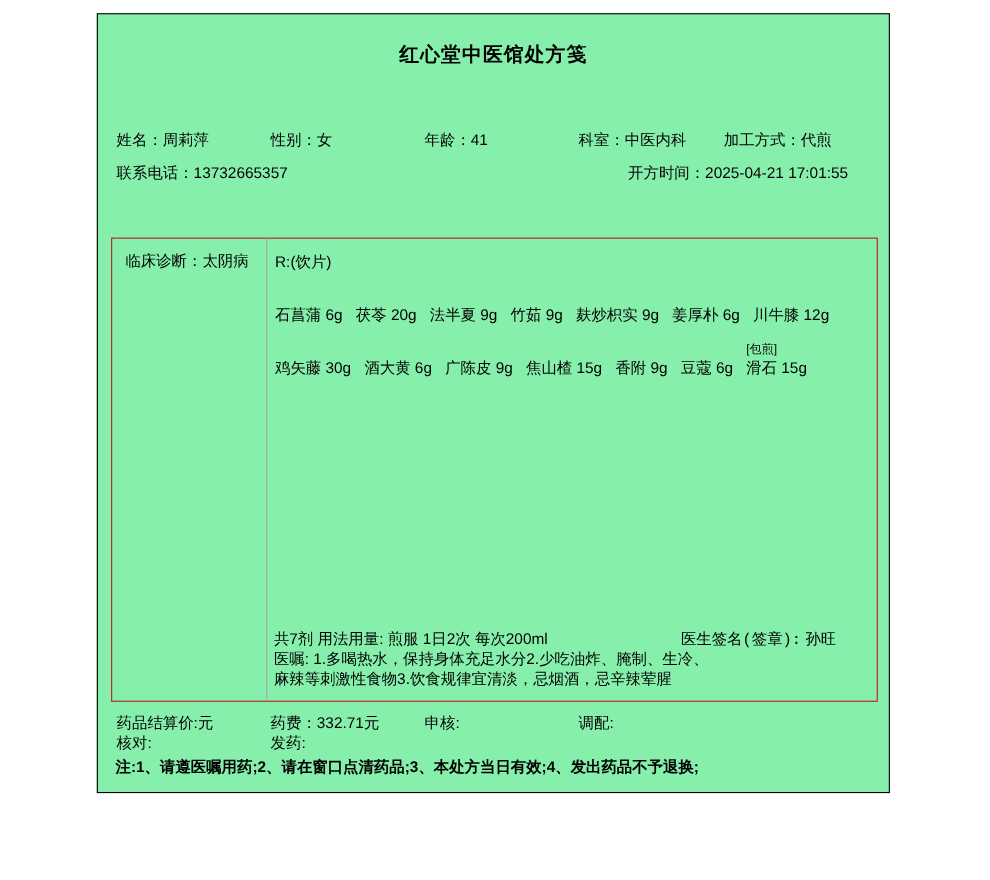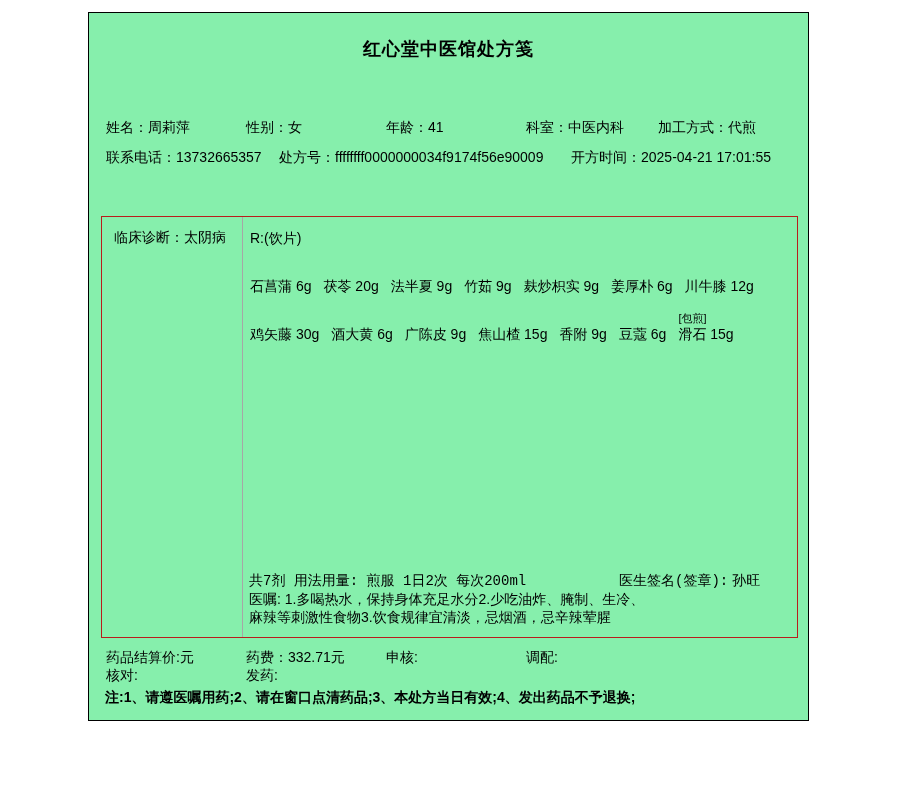--- a/index.html
+++ b/index.html
@@ -31,21 +31,21 @@
   }
   .diag { position: absolute; left: 12px; top: 12px; white-space: nowrap; }
   .divider { position: absolute; left: 140px; top: 0; bottom: 0; width: 1px; background: #a6a6a6; }
   .rxcontent { position: absolute; left: 141px; top: 0; right: 0; bottom: 0; padding: 13px 0 0 7px; }
   .rx-header { line-height: 17px; }
   .herb-list { margin-top: 15px; }
   .herb-row { margin-bottom: 15px; white-space: nowrap; }
   .herb-item { display: inline-block; vertical-align: bottom; margin-right: 12px; }
   .herb-note { display: block; height: 16px; line-height: 16px; font-size: 11px; }
   .herb-text { display: block; font-size: 14px; line-height: 17px; }
-  .usage { position: absolute; left: 147px; top: 355px; white-space: nowrap; font-family: Liberation Mono, monospace; }
+  .usage { position: absolute; left: 147px; top: 355px; white-space: nowrap; }
   .sign { position: absolute; left: 517px; top: 355px; white-space: nowrap; font-family: Liberation Mono, monospace; }
   .sign .vl { margin-left: 4px; }
   .advice { position: absolute; left: 147px; top: 373px; width: 405px; line-height: 18px; }
   
   .ft1 { top: 636px; }
   .ft2 { top: 654px; }
   .ft-notes { top: 676px; left: 16px; font-weight: bold; }
 </style>
 </head>
 <body>
@@ -54,21 +54,20 @@
 
   <div class="title">红心堂中医馆处方笺</div>
 
   <span class="abs r1 c1 info-field"><span class="lb">姓名：</span><span class="vl">周莉萍</span></span>
   <span class="abs r1 c2 info-field"><span class="lb">性别：</span><span class="vl">女</span></span>
   <span class="abs r1 c3 info-field"><span class="lb">年龄：</span><span class="vl">41</span></span>
   <span class="abs r1 c4 info-field"><span class="lb">科室：</span><span class="vl">中医内科</span></span>
   <span class="abs r1 c5 info-field"><span class="lb">加工方式：</span><span class="vl">代煎</span></span>
 
   <span class="abs r2 c1 info-field"><span class="lb">联系电话：</span><span class="vl">13732665357</span></span>
-  <span class="abs r2 c2b info-field"><span class="lb">处方号：</span><span class="vl">ffffffff0000000034f9174f56e90009</span></span>
   <span class="abs r2 c3b info-field"><span class="lb">开方时间：</span><span class="vl">2025-04-21 17:01:55</span></span>
 
   <div class="rxbox">
     <div class="diag"><span>临床诊断：</span><span>太阴病</span></div>
     <div class="divider"></div>
     <div class="rxcontent">
       <div class="rx-header">R:(饮片)</div>
       <div class="herb-list">
           <div class="herb-row"><span class="herb-item"><span class="herb-note">&nbsp;</span><span class="herb-text">石菖蒲 6g</span></span><span class="herb-item"><span class="herb-note">&nbsp;</span><span class="herb-text">茯苓 20g</span></span><span class="herb-item"><span class="herb-note">&nbsp;</span><span class="herb-text">法半夏 9g</span></span><span class="herb-item"><span class="herb-note">&nbsp;</span><span class="herb-text">竹茹 9g</span></span><span class="herb-item"><span class="herb-note">&nbsp;</span><span class="herb-text">麸炒枳实 9g</span></span><span class="herb-item"><span class="herb-note">&nbsp;</span><span class="herb-text">姜厚朴 6g</span></span><span class="herb-item"><span class="herb-note">&nbsp;</span><span class="herb-text">川牛膝 12g</span></span></div>
           <div class="herb-row"><span class="herb-item"><span class="herb-note">&nbsp;</span><span class="herb-text">鸡矢藤 30g</span></span><span class="herb-item"><span class="herb-note">&nbsp;</span><span class="herb-text">酒大黄 6g</span></span><span class="herb-item"><span class="herb-note">&nbsp;</span><span class="herb-text">广陈皮 9g</span></span><span class="herb-item"><span class="herb-note">&nbsp;</span><span class="herb-text">焦山楂 15g</span></span><span class="herb-item"><span class="herb-note">&nbsp;</span><span class="herb-text">香附 9g</span></span><span class="herb-item"><span class="herb-note">&nbsp;</span><span class="herb-text">豆蔻 6g</span></span><span class="herb-item"><span class="herb-note">[包煎]</span><span class="herb-text">滑石 15g</span></span></div>

